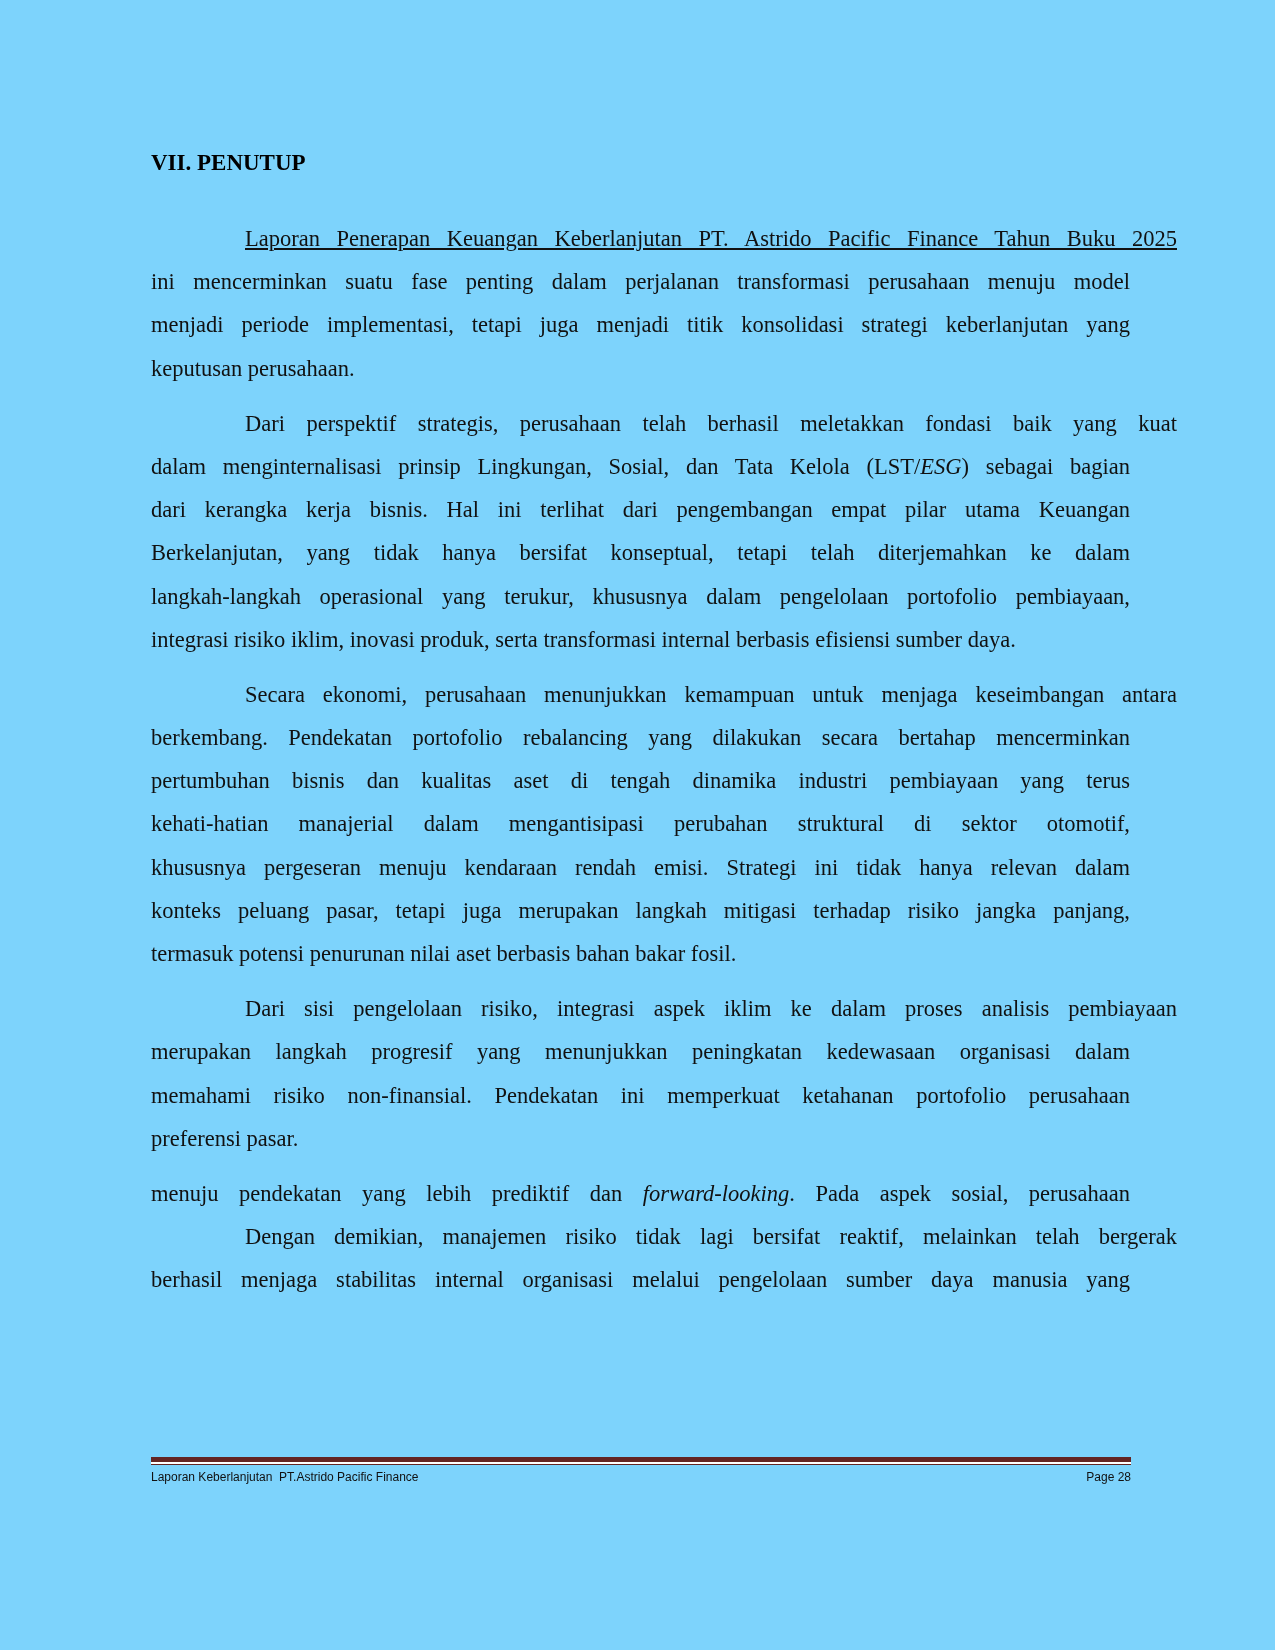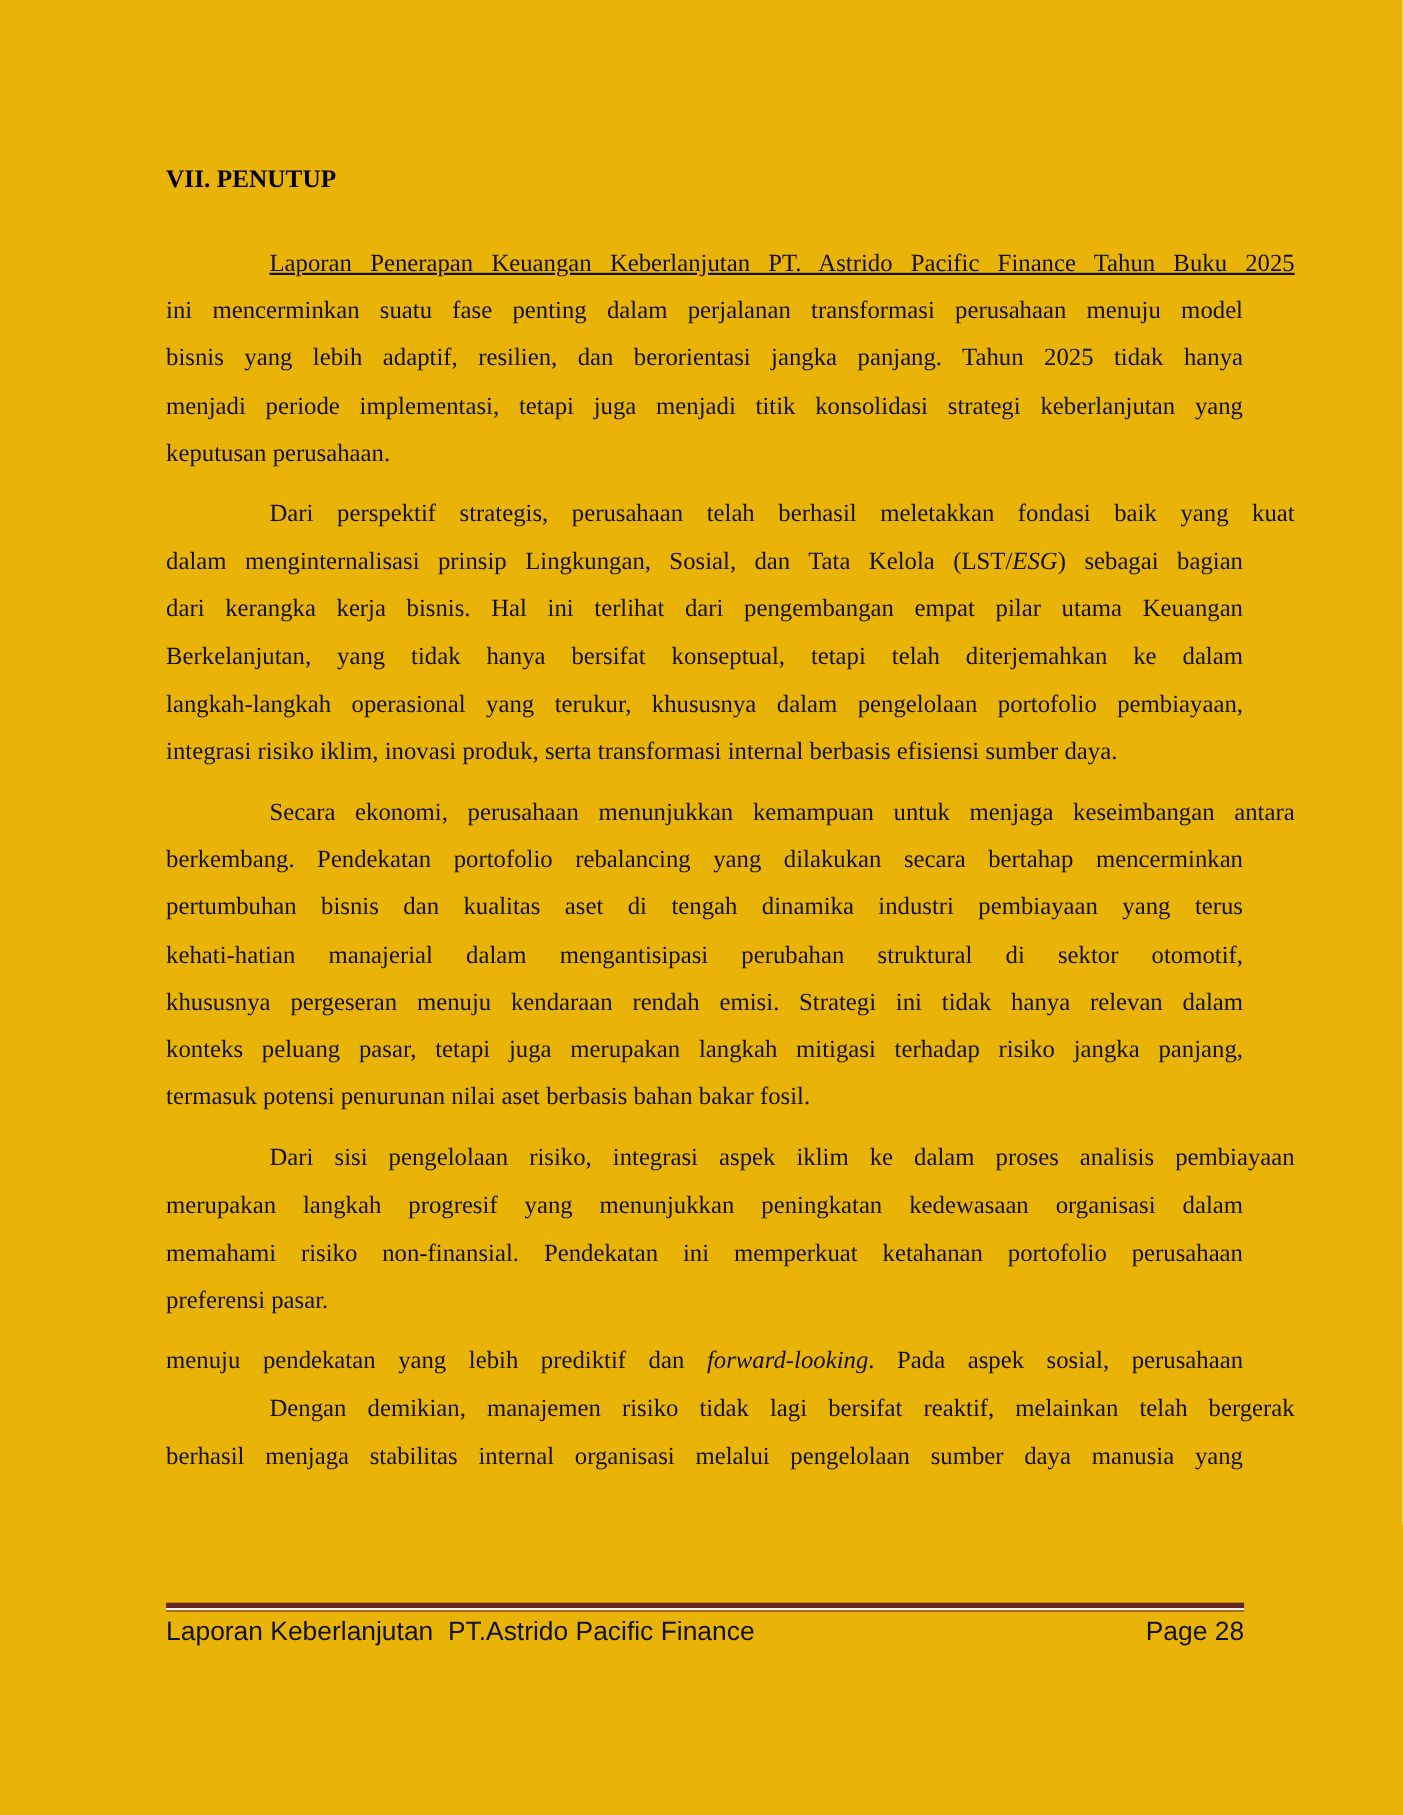--- a/index.html
+++ b/index.html
@@ -1,17 +1,17 @@
 <!DOCTYPE html>
 <html><head>
 <meta charset="utf-8">
 <style>
   html, body { margin: 0; padding: 0; background: #ffffff; }
   body { width: 1275px; height: 1650px; position: relative; overflow: hidden; }
-  .page { position: absolute; left: 0; top: 0; width: 1275px; height: 1650px; background: #eab308; }
+  .page { position: absolute; left: 0; top: 0; width: 1275px; height: 1650px; background: #7dd3fc; }
   .heading {
     position: absolute; left: 151px; top: 150px;
     font-family: "Liberation Serif", serif; font-weight: bold; font-size: 23px;
     color: #000; letter-spacing: 0;
   }
   .body-text {
     position: absolute; left: 151px; top: 217px; width: 979px;
     font-family: "Liberation Serif", serif; font-size: 22.5px; color: #111;
   }
   .para { margin: 0 0 12px 0; }
@@ -26,35 +26,34 @@
   .line.indent .line-inner { width: calc(100% - 47px); text-indent: 0; }
   em { font-style: italic; }
   .footer-rule {
     position: absolute; left: 151px; top: 1457px; width: 980px;
   }
   .footer-rule .thick { height: 5px; background: #632523; }
   .footer-rule .gap { height: 2px; background: #ffffff; }
   .footer-rule .thin { height: 1px; background: #632523; }
   .footer {
     position: absolute; left: 151px; top: 1470px; width: 980px;
-    font-family: "Liberation Sans", sans-serif; font-size: 24px; color: #111;
+    font-family: "Liberation Sans", sans-serif; font-size: 12px; color: #111;
     display: flex; justify-content: space-between;
   }
 </style>
 </head>
 <body>
 
 <div class="page">
   <div class="heading">VII. PENUTUP</div>
 
   <div class="body-text" id="body-text">
       <div class="para">
         <div class="line indent"><span class="line-inner" style="margin-left: 47px; text-decoration: underline;">Laporan Penerapan Keuangan Keberlanjutan PT. Astrido Pacific Finance Tahun Buku 2025</span></div>
         <div class="line"><span class="line-inner">ini mencerminkan suatu fase penting dalam perjalanan transformasi perusahaan menuju model</span></div>
-        <div class="line"><span class="line-inner">bisnis yang lebih adaptif, resilien, dan berorientasi jangka panjang. Tahun 2025 tidak hanya</span></div>
         <div class="line"><span class="line-inner">menjadi periode implementasi, tetapi juga menjadi titik konsolidasi strategi keberlanjutan yang</span></div>
         <div class="line last"><span class="line-inner">keputusan perusahaan.</span></div>
       </div>
       <div class="para">
         <div class="line indent"><span class="line-inner" style="margin-left: 47px;">Dari perspektif strategis, perusahaan telah berhasil meletakkan fondasi baik yang kuat</span></div>
         <div class="line"><span class="line-inner">dalam menginternalisasi prinsip Lingkungan, Sosial, dan Tata Kelola (LST/<em>ESG</em>) sebagai bagian</span></div>
         <div class="line"><span class="line-inner">dari kerangka kerja bisnis. Hal ini terlihat dari pengembangan empat pilar utama Keuangan</span></div>
         <div class="line"><span class="line-inner">Berkelanjutan, yang tidak hanya bersifat konseptual, tetapi telah diterjemahkan ke dalam</span></div>
         <div class="line"><span class="line-inner">langkah-langkah operasional yang terukur, khususnya dalam pengelolaan portofolio pembiayaan,</span></div>
         <div class="line last"><span class="line-inner">integrasi risiko iklim, inovasi produk, serta transformasi internal berbasis efisiensi sumber daya.</span></div>

